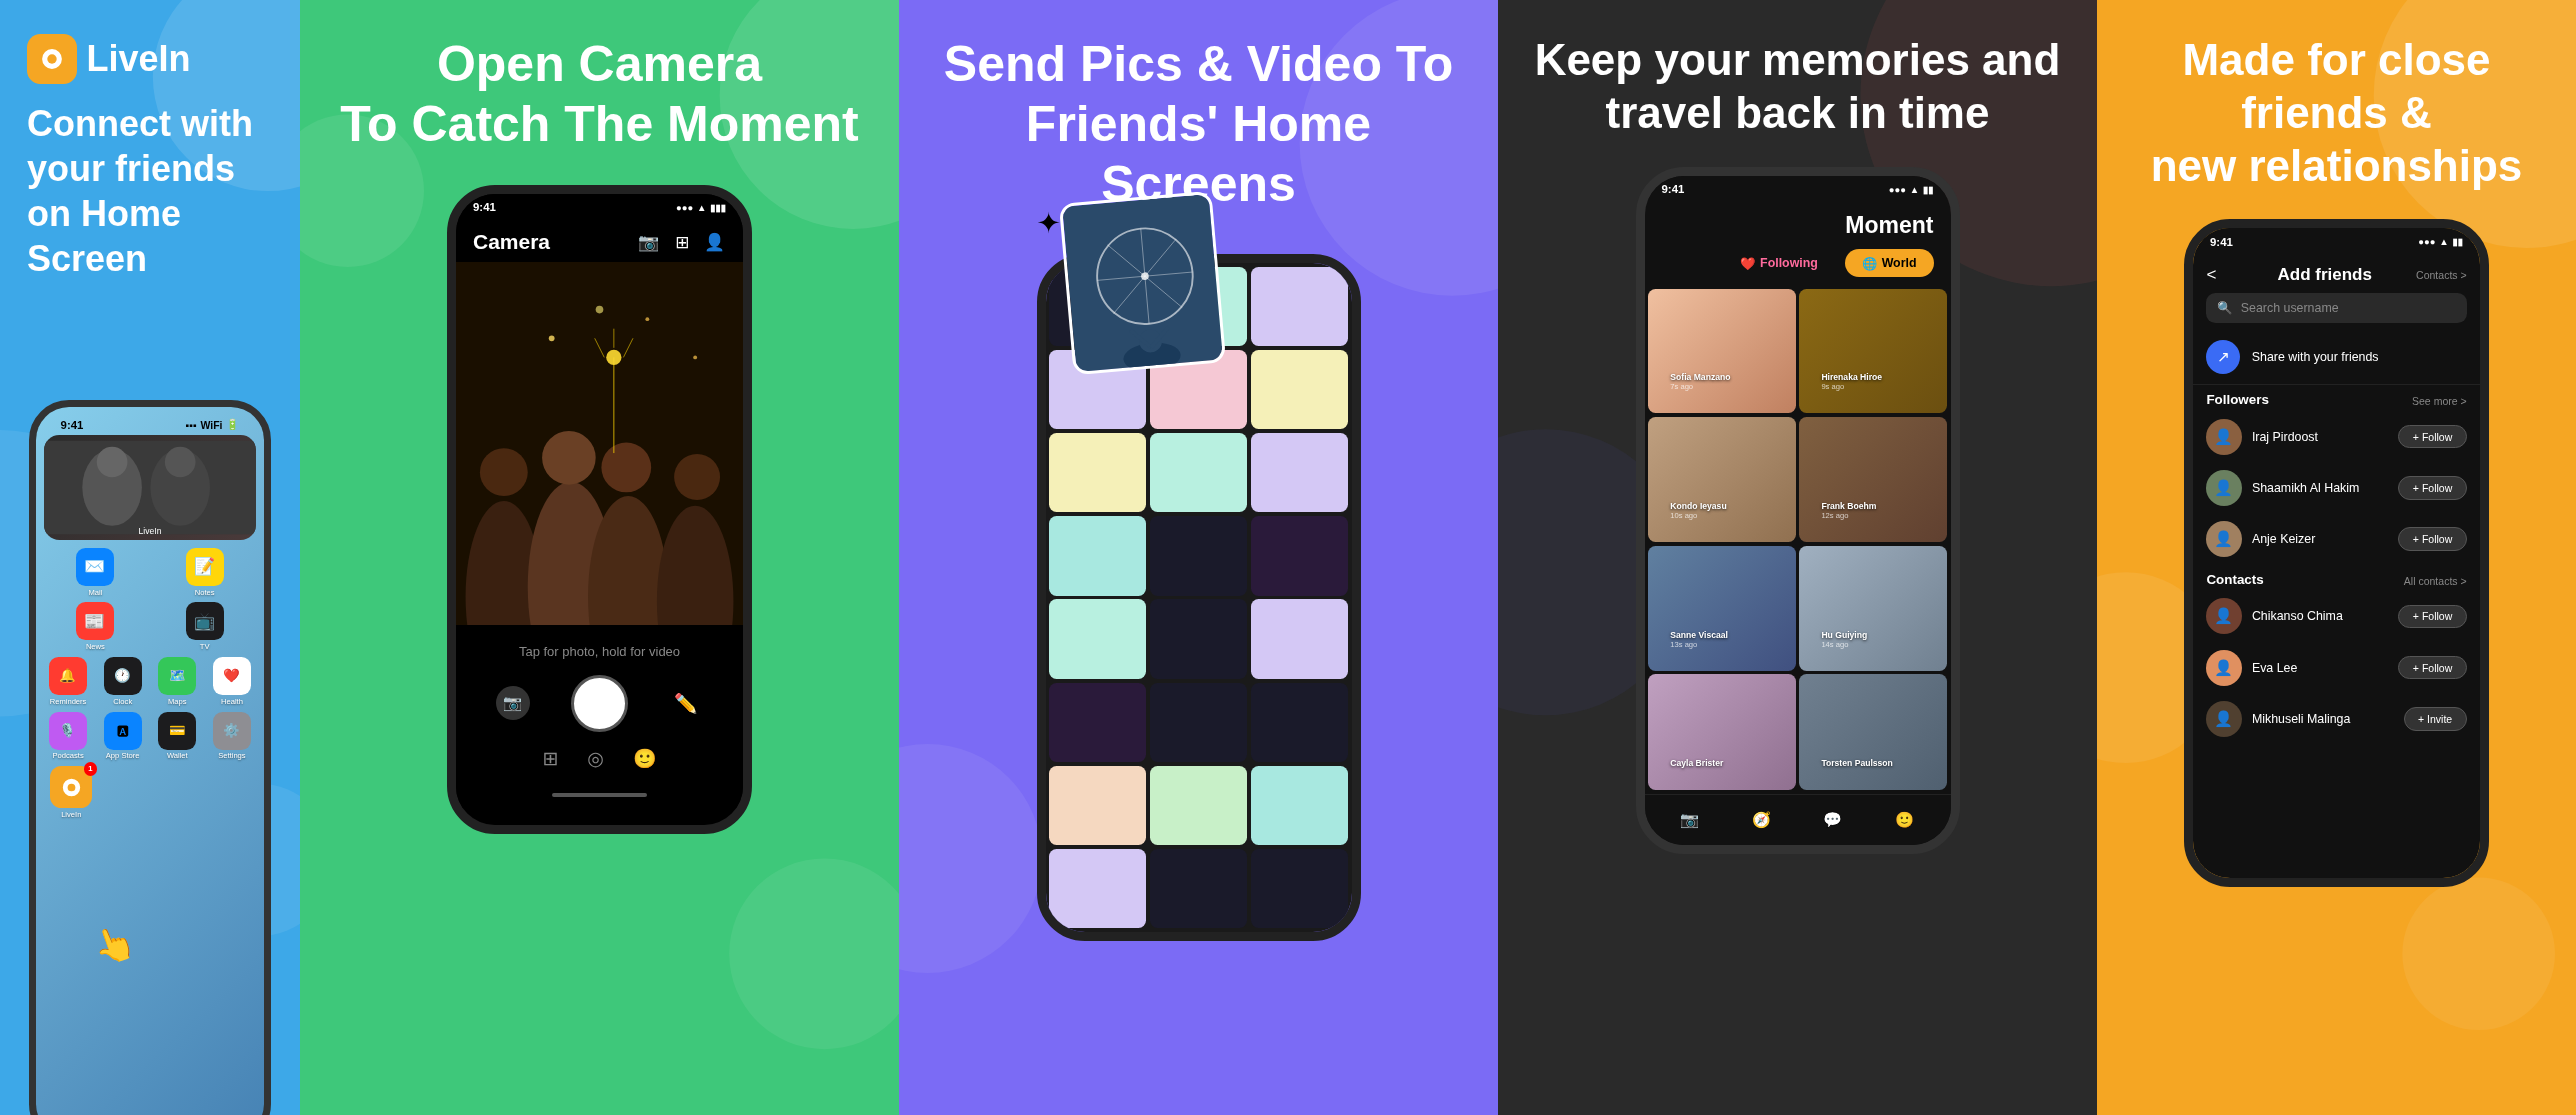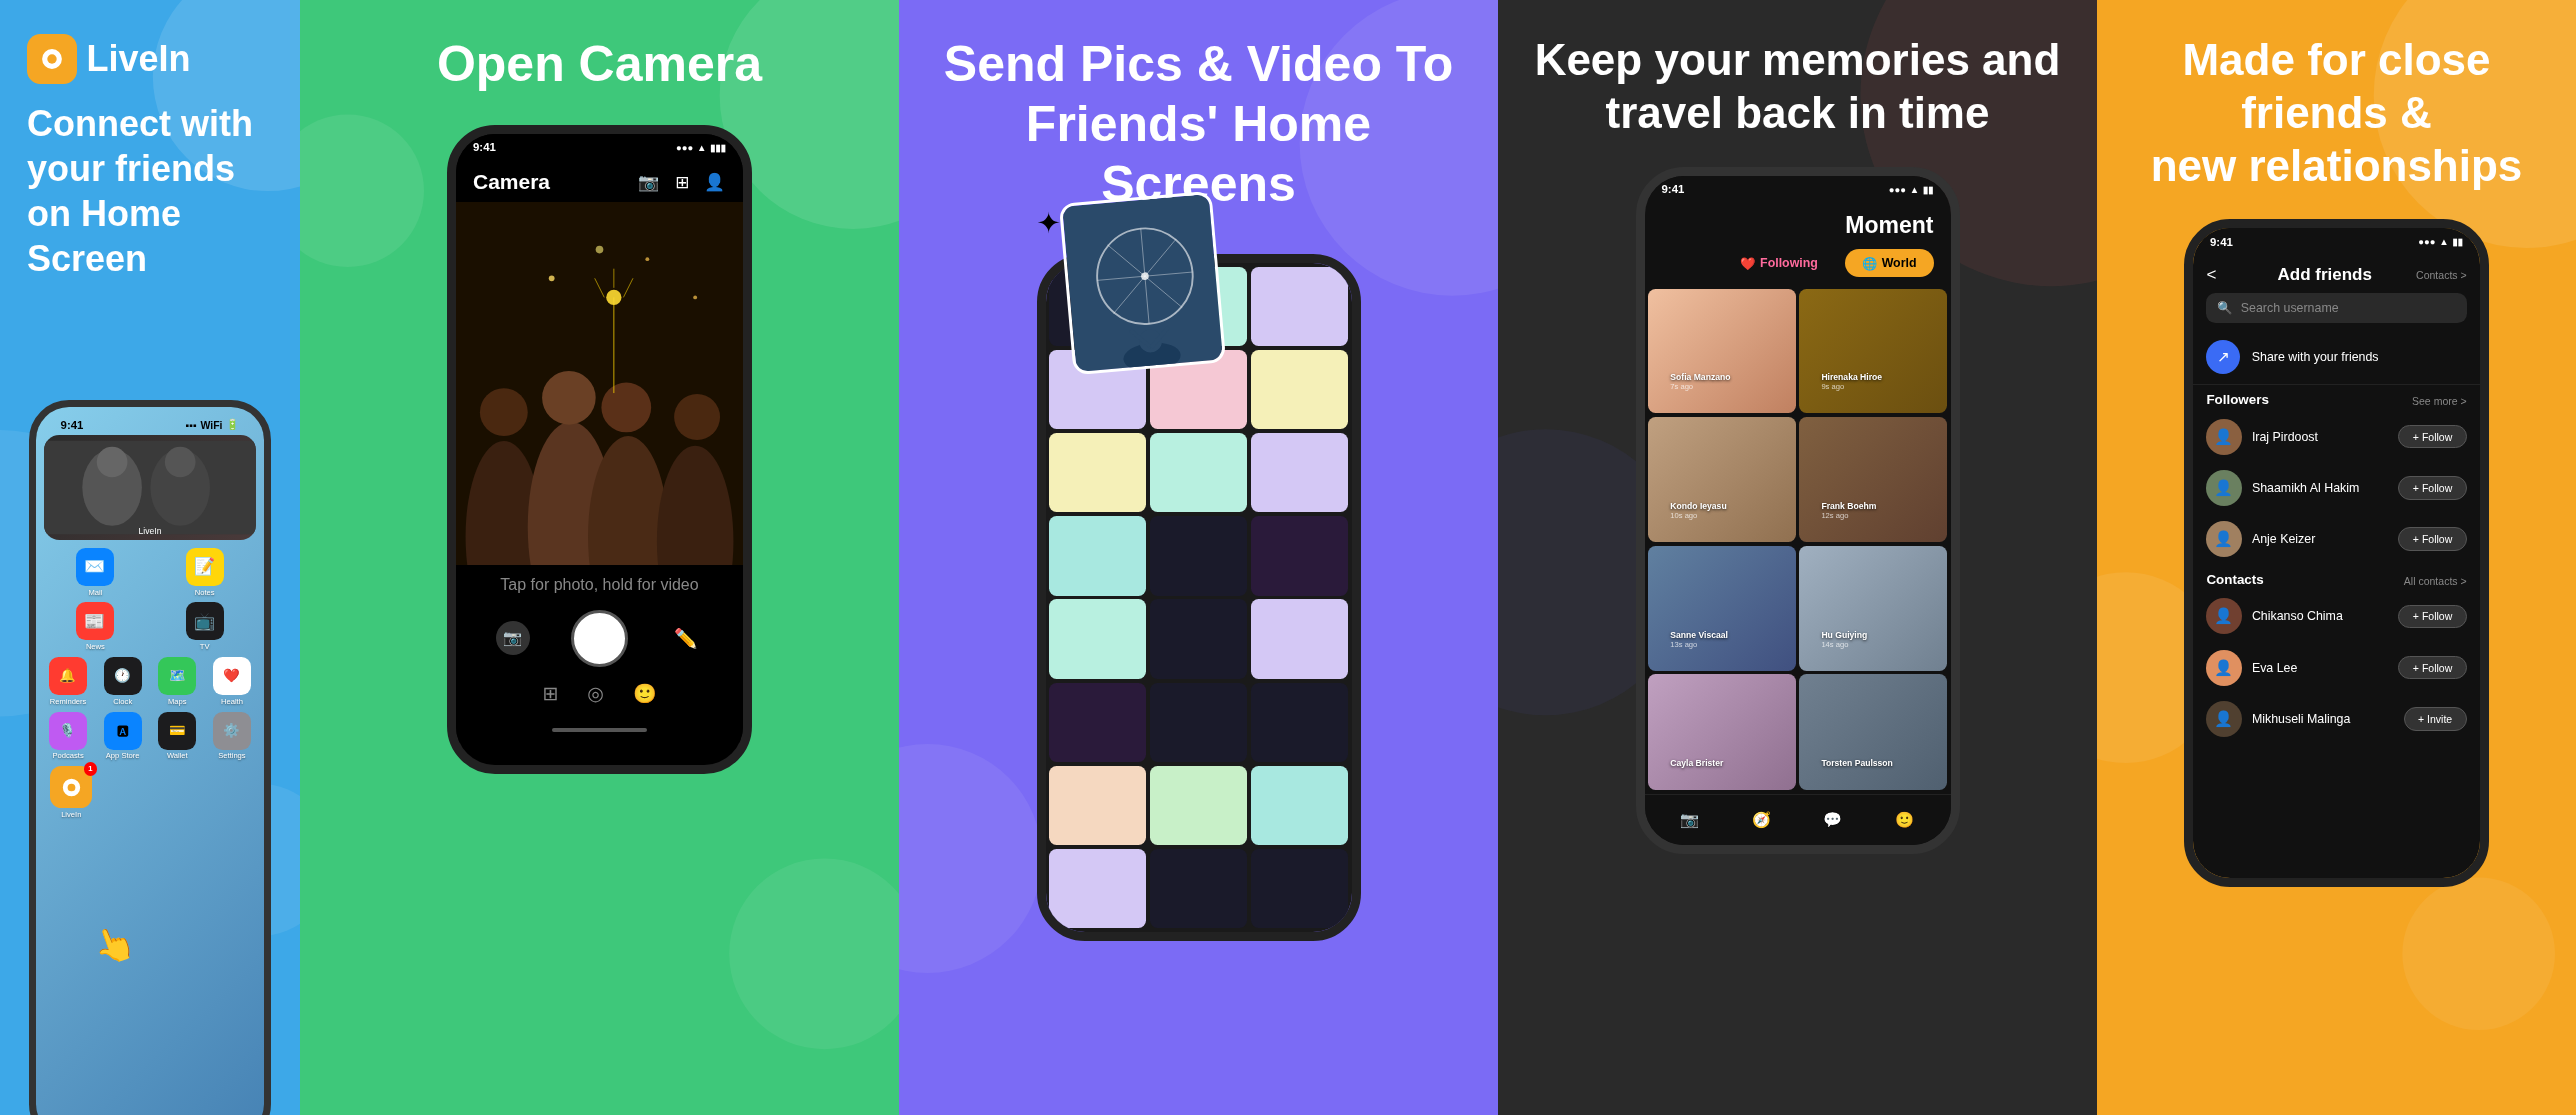--- a/index.html
+++ b/index.html
@@ -220,22 +220,23 @@
     }
     .camera-bottom-area {
       background: #000;
       padding: 11.4px 19px;
       display: flex;
       flex-direction: column;
       align-items: center;
       gap: 15.3px;
     }
     .camera-hint {
-      font-size: 16px;
+      font-size: 13px;
       color: #888;
+      margin-top: 8px;
     }
     .camera-controls {
       display: flex;
       justify-content: space-around;
       align-items: center;
       width: 100%;
     }
     .shutter-btn {
       width: 57px;
       height: 57px;
@@ -743,20 +744,21 @@
 
 <div class="panel-2">
   <svg style="position:absolute;top:0;left:0;right:0;bottom:0;width:100%;height:100%;" viewBox="0 0 628 1169" preserveAspectRatio="none">
     <circle cx="580" cy="100" r="140" fill="rgba(255,255,255,0.1)"></circle>
     <circle cx="50" cy="200" r="80" fill="rgba(255,255,255,0.08)"></circle>
     <circle cx="550" cy="1000" r="100" fill="rgba(255,255,255,0.07)"></circle>
   </svg>
 
   <div class="panel-headline">
     <span>Open Camera</span><br>
+    <span>To Catch The Moment</span>
   </div>
 
   <div class="phone-mockup-2">
     <div class="camera-screen">
 
       <div class="phone-status-bar" style="color:white;background:#000;">
         <span class="status-time">9:41</span>
         <div class="status-icons">
           <span style="font-size:9.5px;">●●●</span>
           <span style="font-size:9.5px;">▲</span>

